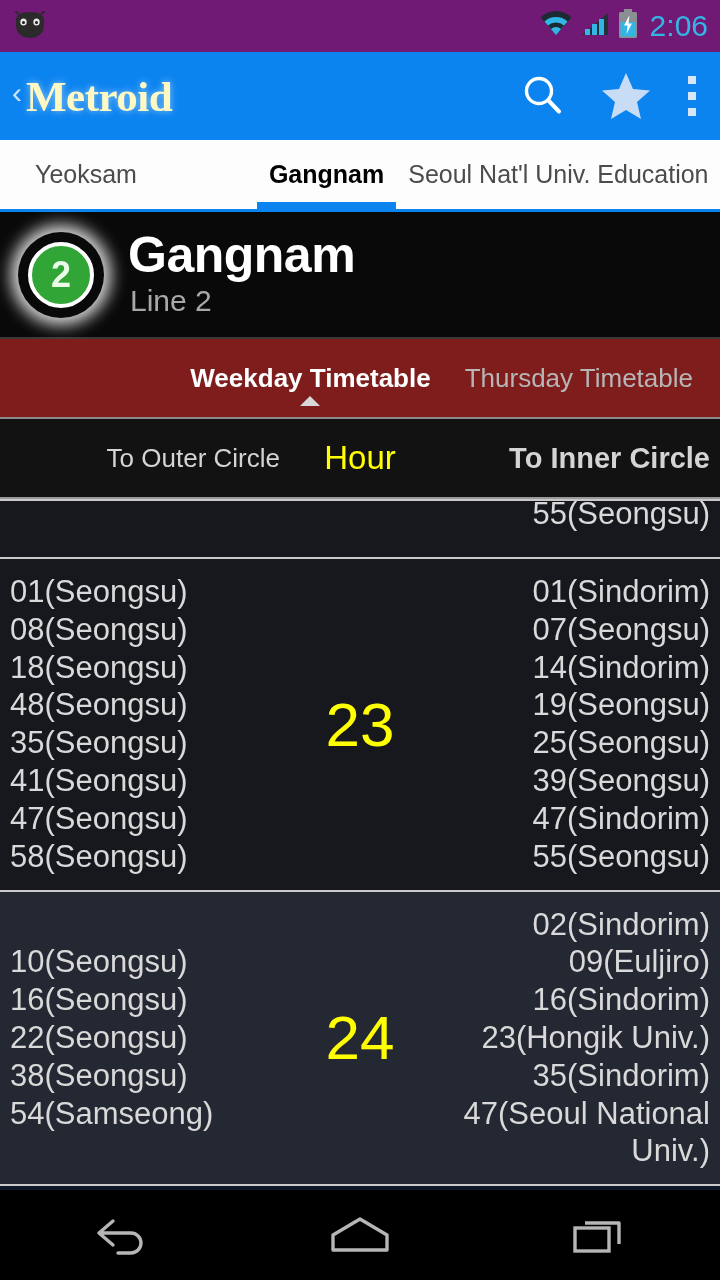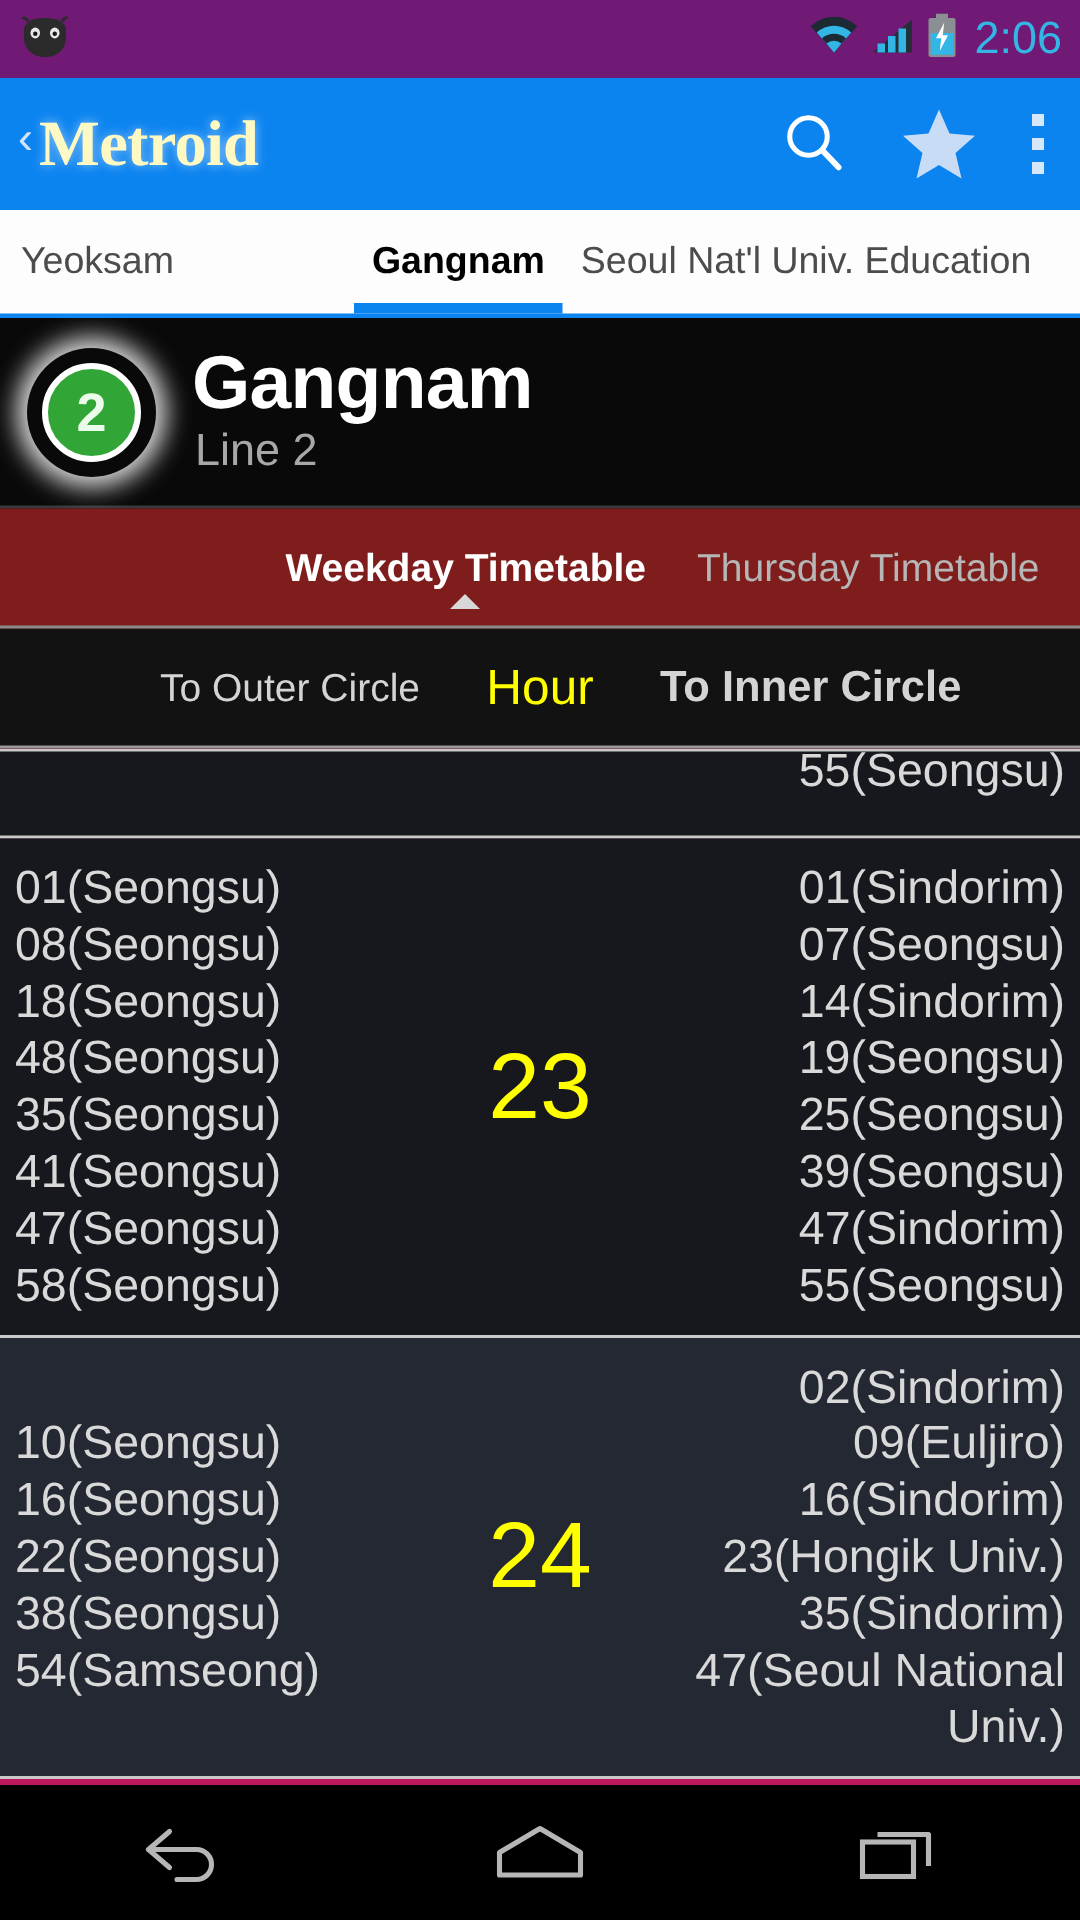--- a/index.html
+++ b/index.html
@@ -41,20 +41,21 @@
   }
   .ab-spacer { flex:1 1 auto; }
   .ab-actions { display:flex; align-items:center; gap:34px; padding-right:6px; }
   .ab-icon { display:flex; align-items:center; justify-content:center; }
 
   
   .stationtabs {
     flex:0 0 72px; height:72px; background:#fdfdfd;
     display:flex; align-items:stretch; position:relative;
     border-bottom:3px solid #0c84f0;
+    padding-left:21px;
   }
   .stab {
     display:flex; align-items:center; white-space:nowrap;
     font-size:25px; color:#4c4c4c; padding:0 12px; position:relative;
   }
   .stab.first { padding-left:14px; padding-right:120px; }
   .stab.sel { color:#000; font-weight:bold; }
   .stab.sel::after {
     content:""; position:absolute; left:0; right:0; bottom:0;
     height:7px; background:#0c84f0;
@@ -102,24 +103,24 @@
   }
 
   
   .colhdr {
     flex:0 0 80px; height:80px; background:#121212;
     display:flex; align-items:center;
     border-bottom:2px solid #9a9a9a;
   }
   .colhdr .c-left  { flex:1 1 0; text-align:right;   padding-left:10px;  color:#d4d4d4; font-size:26px; font-weight:normal; }
   .colhdr .c-mid   { flex:0 0 160px; text-align:center; color:#ffff00; font-size:33px; }
-  .colhdr .c-right { flex:1 1 0;  padding-right:10px; color:#d4d4d4; font-size:29px; font-weight:bold; }
-
-  
-  .tbody { flex:1 1 auto; overflow:hidden; background:#be185d; }
+  .colhdr .c-right { flex:1 1 0; text-align:right;  padding-right:10px; color:#d4d4d4; font-size:29px; font-weight:bold; }
+
+  
+  .tbody { flex:1 1 auto; overflow:hidden; background:#0f172a; }
   .trow {
     display:flex; align-items:center;
     border-bottom:2px solid #c9c9c9;
     min-height:60px;
   }
   .trow.shade0 { background:#16181d; }
   .trow.shade1 { background:#242833; }
   .trow.clipped { height:52px; align-items:flex-start; overflow:hidden; border-top:2px solid #c9c9c9; }
   .cell-left {
     flex:1 1 0; padding:14px 10px 14px 10px; text-align:left;

